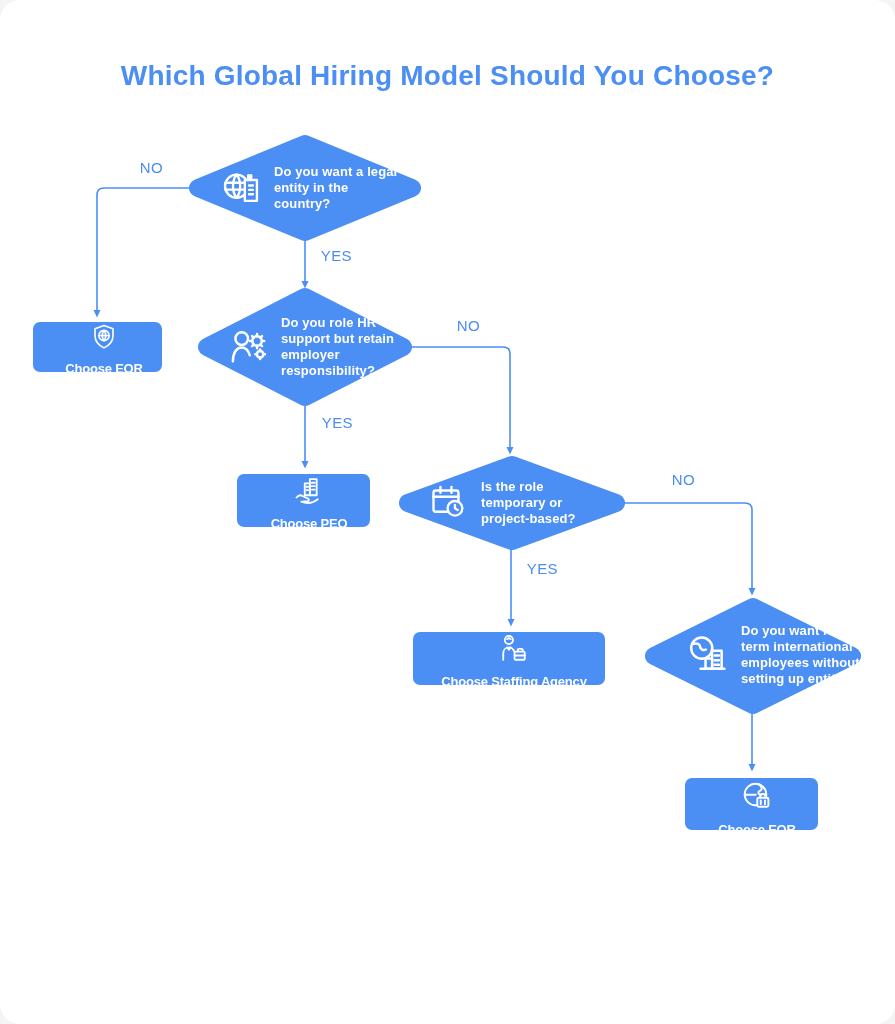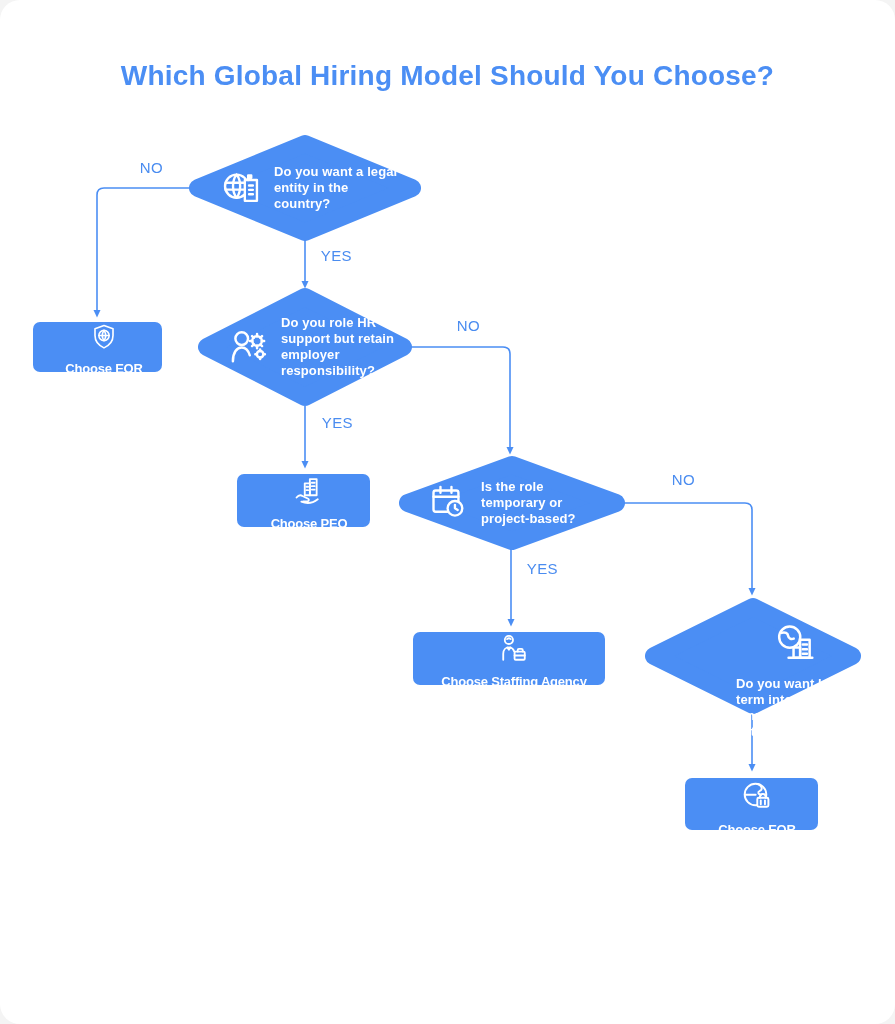--- a/index.html
+++ b/index.html
@@ -103,21 +103,21 @@
       <svg width="44" height="44" viewBox="0 0 24 24" fill="none" stroke="#fff" stroke-width="1.3" stroke-linecap="round" stroke-linejoin="round">
         <rect x="3" y="5.2" width="13.6" height="11.6" rx="1.2"></rect>
         <path d="M6.8 3.2 v3.2 M12.8 3.2 v3.2 M3 8.6 h13.6"></path>
         <circle cx="14.7" cy="14.9" r="4" style="fill:var(--primary)"></circle>
         <path d="M14.7 13 v1.9 l1.5 .9"></path>
       </svg>
     </span>
     <span class="q-text" style="width:126px;">Is the role temporary or project-based?</span>
   </div>
 
-  <div class="decision-content" style="left:704px; top:621px; width:186px; height:68px;flex-direction:column;">
+  <div class="decision-content" style="left:686px; top:621px; width:186px; height:68px;">
     <span class="icon">
       <svg width="46" height="46" viewBox="0 0 24 24" fill="none" stroke="#fff" stroke-width="1.3" stroke-linecap="round" stroke-linejoin="round">
         <circle cx="8.2" cy="8.4" r="5.5"></circle>
         <path d="M3.9 6.2 c1.9-.7 3.3.2 3.5 1.6 .2 1.3 1.5 1.9 2.9 1.4"></path>
         <rect x="13.6" y="9.8" width="5" height="9.4" style="fill:var(--primary)"></rect>
         <path d="M15 12.3 h2.2 M15 14.7 h2.2 M15 17.1 h2.2"></path>
         <rect x="10.2" y="13.8" width="3.4" height="5.4" style="fill:var(--primary)"></rect>
         <path d="M7.6 19.2 H20"></path>
       </svg>
     </span>

